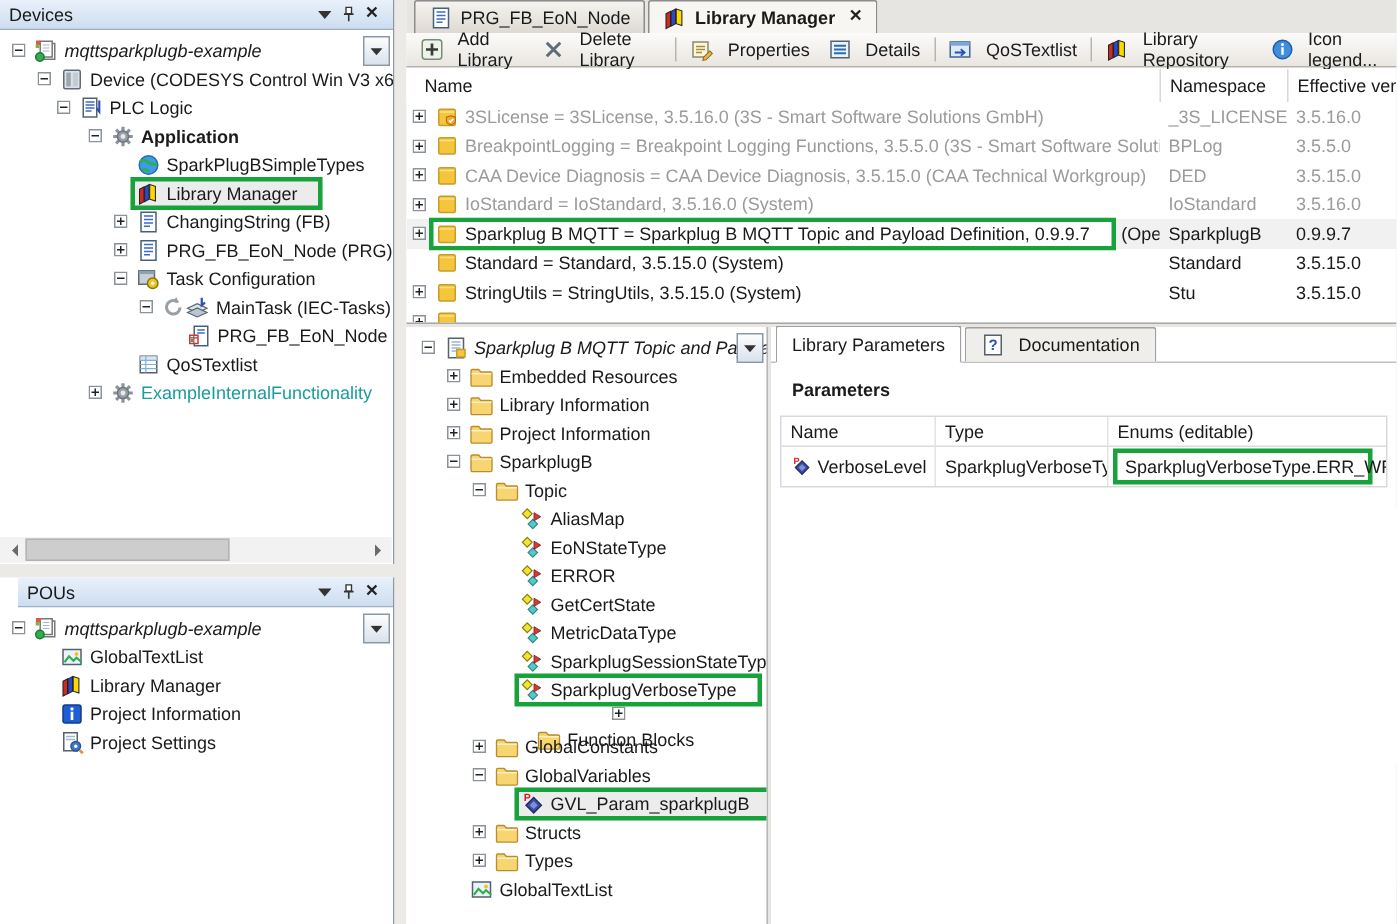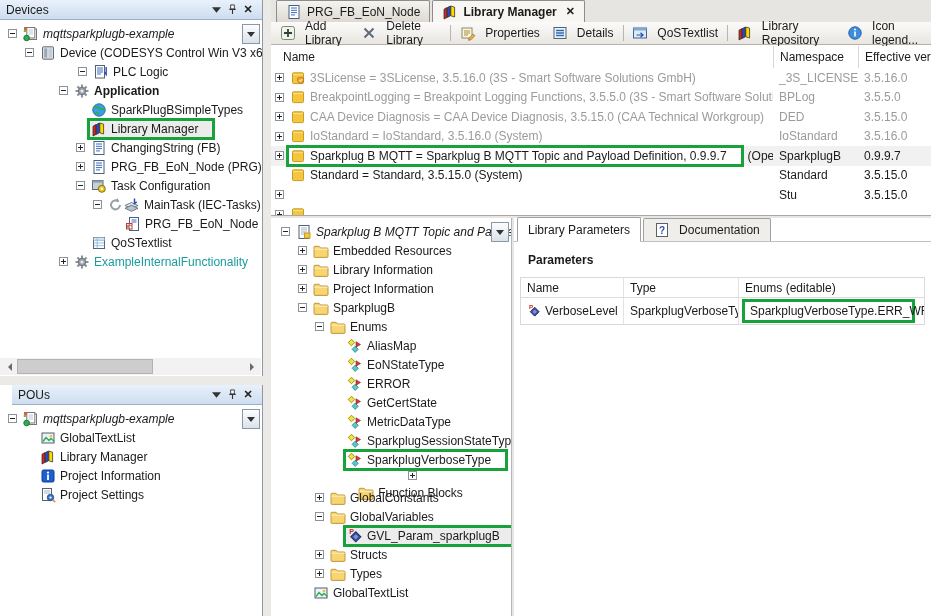--- a/index.html
+++ b/index.html
@@ -140,21 +140,21 @@
             <span class="ticon">
               <svg viewBox="0 0 16 16">
                 <rect x="2.5" y="1.8" width="11" height="12.4" rx="1" fill="#dde1e6" stroke="#5f6b76"></rect>
                 <rect x="4.2" y="3.4" width="3" height="9.2" fill="#9aa7b4"></rect>
                 <rect x="8.6" y="3.4" width="3.4" height="9.2" fill="#c3ccd4"></rect>
               </svg>
             </span>
             <span class="tlabel">Device (CODESYS Control Win V3 x64)</span>
           </span>
         </div>
-        <div class="trow" style="padding-left: 36px; margin-left: 40px;">
+        <div class="trow" style="padding-left: 36px;">
           <span class="expand">
             <svg width="9" height="9" viewBox="0 0 9 9">
               <rect x="0.5" y="0.5" width="8" height="8" fill="#fff" stroke="#8a929c"></rect>
               <path d="M2 4.5h5" stroke="#222" stroke-width="1"></path>
             </svg>
           </span>
           <span class="item-box">
             <span class="ticon">
               <svg viewBox="0 0 16 16">
                 <rect x="2.5" y="1.5" width="9" height="12.5" fill="#fff" stroke="#556070"></rect>
@@ -680,20 +680,29 @@
             <span class="cell">3.5.15.0</span>
           </div>
           <div class="lrow">
             <span class="namecell">
               <span class="expand">
                 <svg width="9" height="9" viewBox="0 0 9 9">
                   <rect x="0.5" y="0.5" width="8" height="8" fill="#fff" stroke="#8a929c"></rect>
                   <path d="M2 4.5h5M4.5 2v5" stroke="#222" stroke-width="1"></path>
                 </svg>
               </span>
+              <span class="item-box">
+                <span class="ticon">
+                  <svg viewBox="0 0 16 16">
+                    <rect x="2.5" y="2.8" width="11" height="10.8" rx="1" fill="#f5c63c" stroke="#c79c28"></rect>
+                    <path d="M3 4.6h10" stroke="#fbe08a" stroke-width="1"></path>
+                  </svg>
+                </span>
+                <span class="tlabel">StringUtils = StringUtils, 3.5.15.0 (System)</span>
+              </span>
             </span>
             <span class="cell">Stu</span>
             <span class="cell">3.5.15.0</span>
           </div>
           <div class="lrow">
             <span class="namecell">
               <span class="expand">
                 <svg width="9" height="9" viewBox="0 0 9 9">
                   <rect x="0.5" y="0.5" width="8" height="8" fill="#fff" stroke="#8a929c"></rect>
                   <path d="M2 4.5h5M4.5 2v5" stroke="#222" stroke-width="1"></path>
@@ -817,21 +826,21 @@
                 <path d="M2 4.5h5" stroke="#222" stroke-width="1"></path>
               </svg>
             </span>
             <span class="item-box">
               <span class="ticon">
                 <svg viewBox="0 0 16 16">
                   <path d="M1 13.5V4.2c0-.5.3-.9.9-.9h4.2L7.6 5h6.6c.5 0 .8.4.8.9v7.6c0 .5-.3.9-.8.9H1.8c-.5 0-.8-.4-.8-.9z" fill="#f7d571" stroke="#b98d2f" stroke-width="0.9"></path>
                   <path d="M1.4 6.2h13.2" stroke="#fdf0c4" stroke-width="1"></path>
                 </svg>
               </span>
-              <span class="tlabel">Enums</span>
+              <span class="tlabel">Topic</span>
             </span>
           </div>
           <div class="trow" style="padding-left: 59px;">
             <span class="expand"></span>
             <span class="item-box">
               <span class="ticon">
                 <svg viewBox="0 0 16 16">
                   <rect x="2.2" y="2.2" width="4.6" height="4.6" transform="rotate(45 4.5 4.5)" fill="#f2e23a" stroke="#8a8206" stroke-width="0.8"></rect>
                   <rect x="6" y="9.1" width="4.4" height="4.4" transform="rotate(45 8.2 11.3)" fill="#57c8c8" stroke="#2e8b8b" stroke-width="0.8"></rect>
                   <path d="M9 3.8l4.5 2.7-4.5 2.7z" fill="#d23b3b" stroke="#8f1f1f" stroke-width="0.6"></path>

